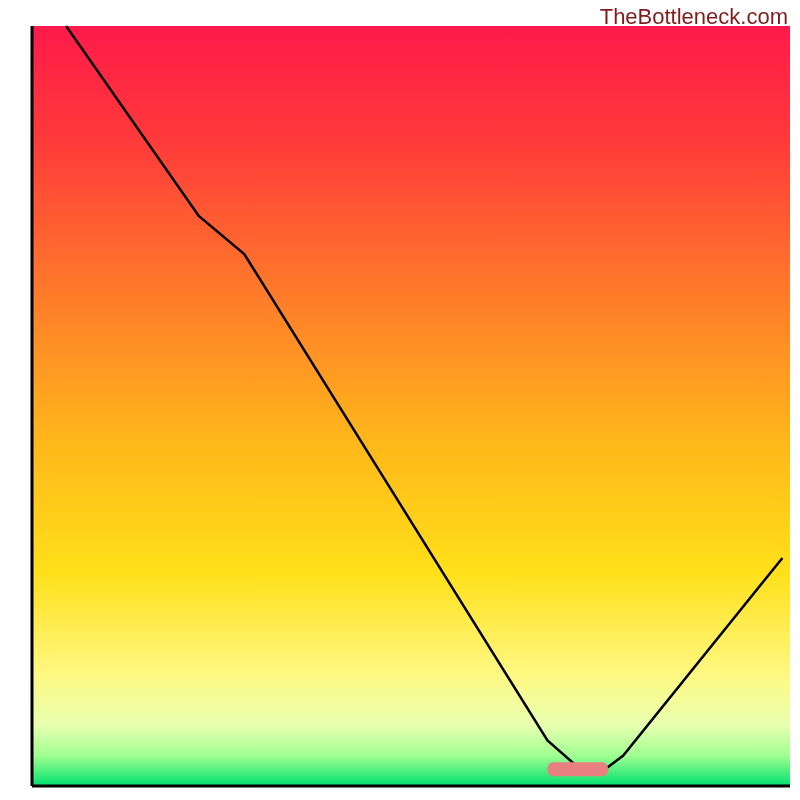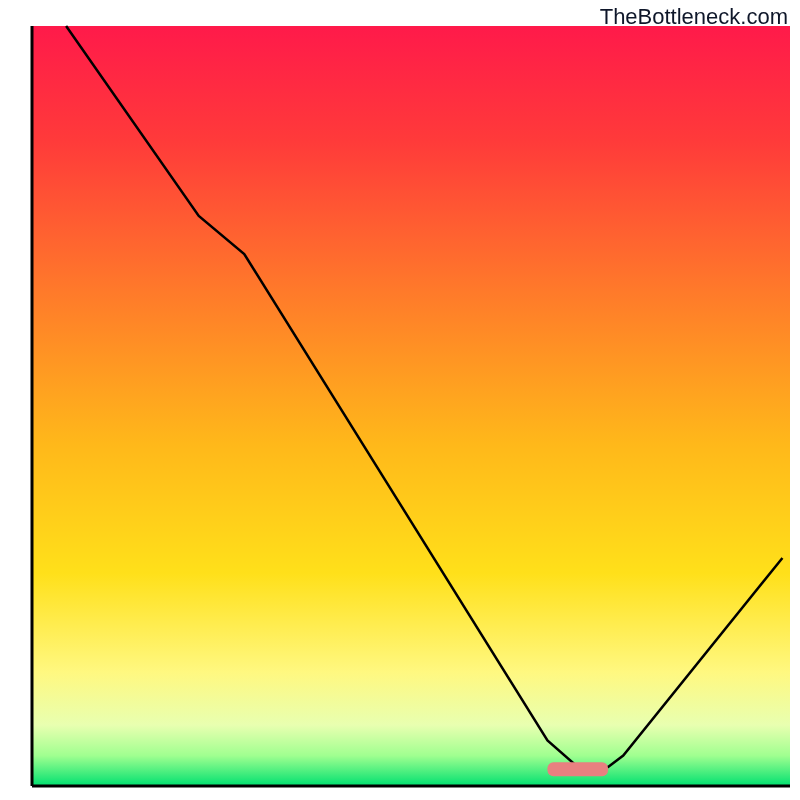--- a/index.html
+++ b/index.html
@@ -13,21 +13,21 @@
   .chart-container {
     position: relative;
     width: 800px;
     height: 800px;
   }
   .watermark {
     position: absolute;
     top: 4px;
     right: 12px;
     font-size: 22px;
-    color: #0f172a;
+    color: #7f1d1d;
     font-weight: 500;
     z-index: 10;
   }
   svg {
     display: block;
   }
 </style>
 </head>
 <body>
 

